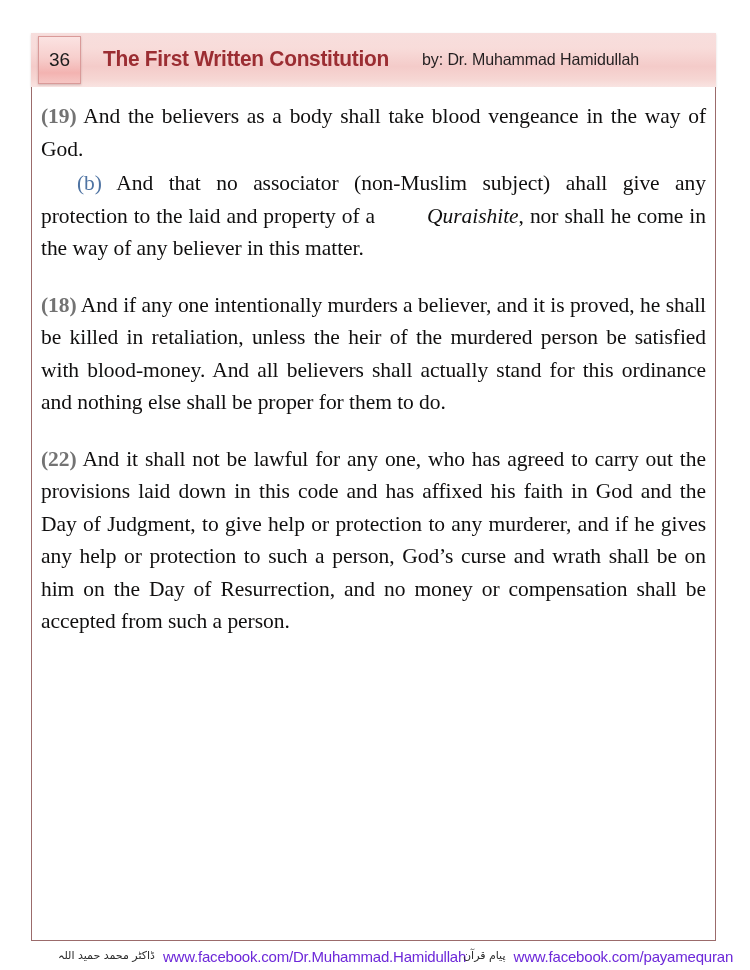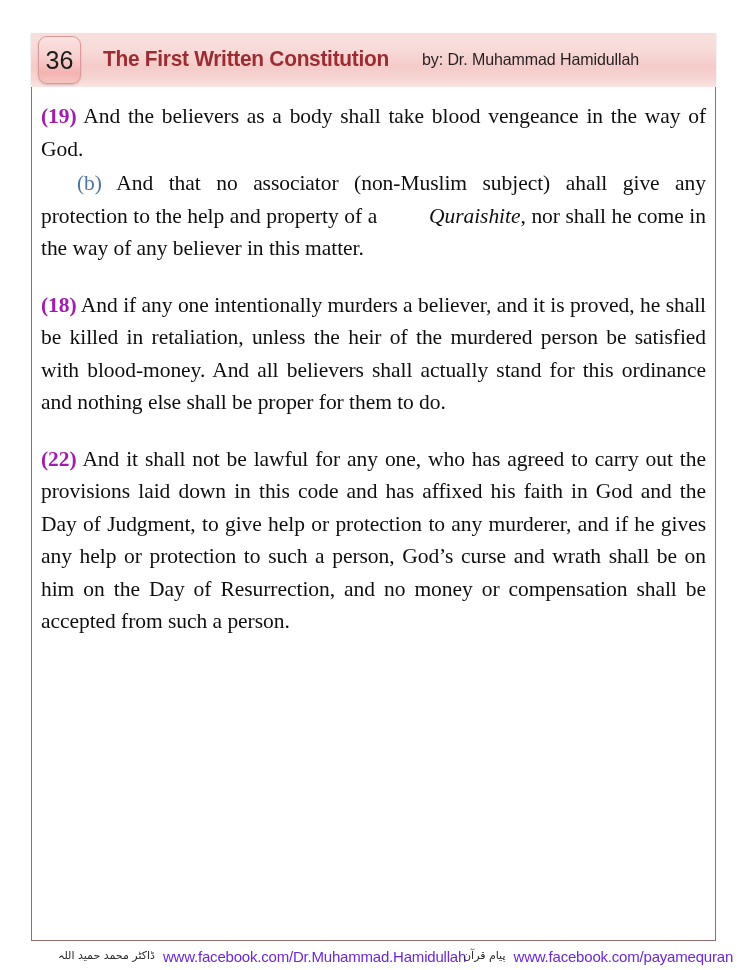--- a/index.html
+++ b/index.html
@@ -39,32 +39,32 @@
     box-shadow: 0 1px 2px rgba(120,80,80,0.22);
   }
 
   #page-number-badge {
     position: absolute;
     left: 38px;
     top: 36px;
     width: 41px;
     height: 46px;
     border: 1px solid #d99a99;
-    border-radius: 9px;
+    border-radius: 0;
     background: linear-gradient(180deg,
                 #fbe3e2 0%,
                 #f7cfcd 45%,
                 #f3b3b1 78%,
                 #f6c6c4 100%);
     box-shadow: 0 1px 2px rgba(120,80,80,0.30);
     display: flex;
     align-items: center;
     justify-content: center;
     font-family: "Liberation Sans", "DejaVu Sans", sans-serif;
-    font-size: 25px;
+    font-size: 19px;
     color: #1c1c1c;
     letter-spacing: 0px;
   }
 
   #header-title {
     position: absolute;
     left: 103px;
     top: 46px;
     font-family: "Liberation Sans Narrow", "Liberation Sans", "DejaVu Sans", sans-serif;
     font-size: 22px;
@@ -118,21 +118,21 @@
     line-height: 32.5px;
     color: #100f0f;
     margin: 0 0 24px 0;
     letter-spacing: -0.05px;
   }
   .para:last-child { margin-bottom: 0; }
 
   .para.indented { text-indent: 36px; margin-top: -22px; }
 
   .clause-num {
-    color: #a21caf;
+    color: #737373;
     font-weight: bold;
   }
   .sub-letter {
     color: #4f74a3;
   }
   .ital { font-style: italic; margin-left: 46px; }
 
   
   #footer {
     position: absolute;
@@ -184,21 +184,21 @@
   <div id="body-text">
 
     <p class="para">
       <span class="clause-num">(19)</span>
       <span>And the believers as a body shall take blood vengeance in the way of God.</span>
     </p>
 
 
     <p class="para indented">
       <span class="sub-letter">(b)</span>
-      <span>And that no associator (non-Muslim subject) ahall give any protection to the help and property of a </span><span class="ital">Quraishite</span><span>, nor shall he come in the way of any believer in this matter.</span>
+      <span>And that no associator (non-Muslim subject) ahall give any protection to the laid and property of a </span><span class="ital">Quraishite</span><span>, nor shall he come in the way of any believer in this matter.</span>
     </p>
 
     <p class="para">
       <span class="clause-num">(18)</span>
       <span>And if any one intentionally murders a believer, and it is proved, he shall be killed in retaliation, unless the heir of the murdered person be satisfied with blood-money. And all believers shall actually stand for this ordinance and nothing else shall be proper for them to do.</span>
     </p>
 
     <p class="para">
       <span class="clause-num">(22)</span>
       <span>And it shall not be lawful for any one, who has agreed to carry out the provisions laid down in this code and has affixed his faith in God and the Day of Judgment, to give help or protection to any murderer, and if he gives any help or protection to such a person, God’s curse and wrath shall be on him on the Day of Resurrection, and no money or compensation shall be accepted from such a person.</span>

